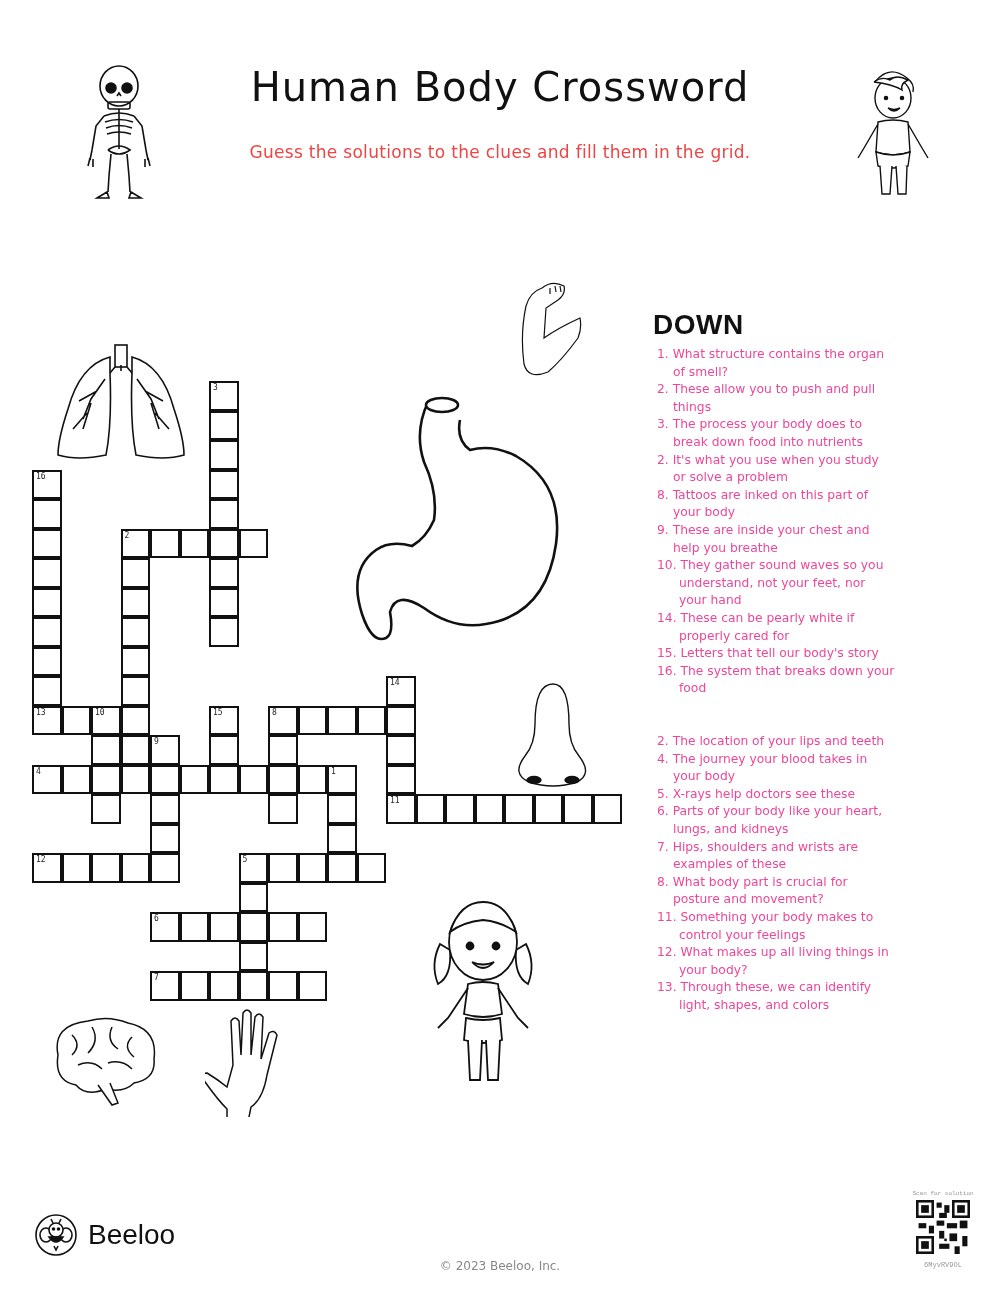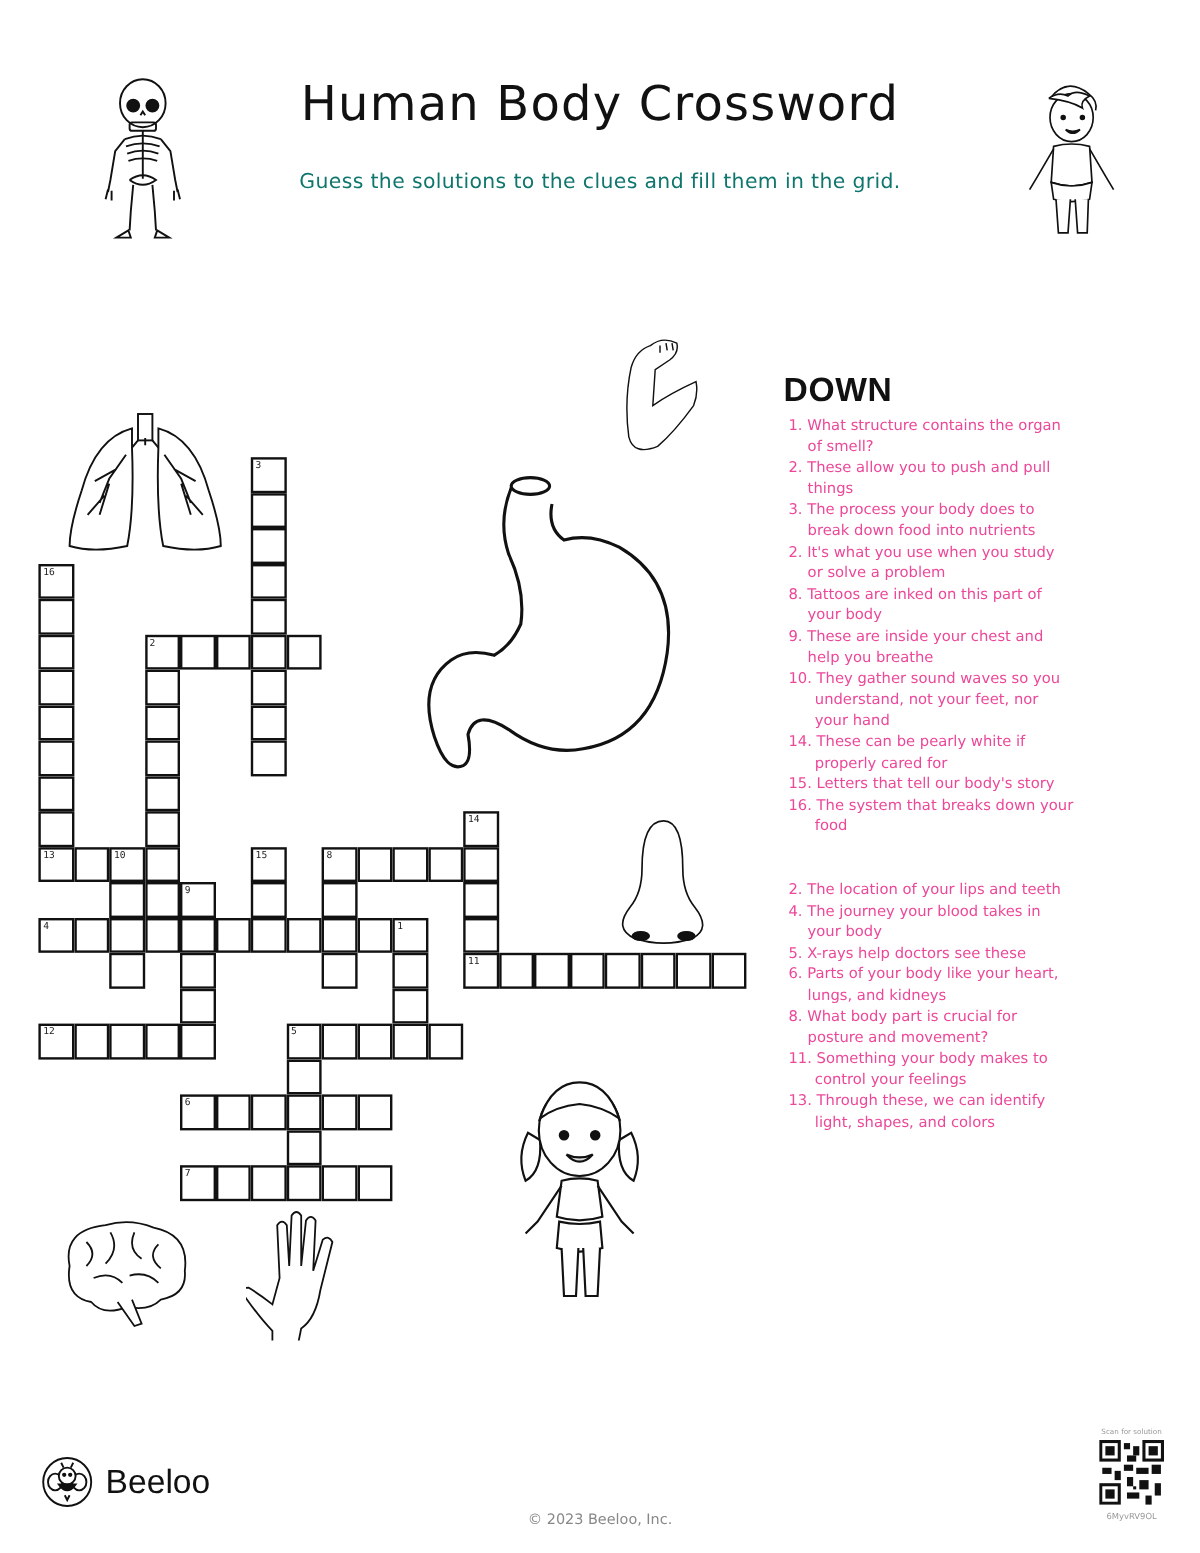--- a/index.html
+++ b/index.html
@@ -2,39 +2,39 @@
 <html><head>
 <meta charset="utf-8">
 <style>
   html, body { margin: 0; padding: 0; background: #ffffff; }
   body { width: 1000px; height: 1294px; position: relative; overflow: hidden;
          font-family: "DejaVu Sans", sans-serif; color: #111; }
   .title { position: absolute; left: 0; width: 1000px; top: 64px; text-align: center;
            font-family: "DejaVu Sans", sans-serif; font-size: 40px; font-weight: 400;
            letter-spacing: 1px; color: #111; }
   .subtitle { position: absolute; left: 0; width: 1000px; top: 142px; text-align: center;
-              font-size: 17px; color: #0f766e; letter-spacing: 0.3px; }
+              font-size: 17px; color: #ef4444; letter-spacing: 0.3px; }
   .illus { position: absolute; }
   .grid { position: absolute; left: 0; top: 0; width: 1000px; height: 1294px; }
   .cell { position: absolute; width: 29.5px; height: 29.5px; box-sizing: border-box;
           border: 2px solid #111; background: #fff; margin-left: -1px; margin-top: -1px; }
   .cell .num { position: absolute; left: 2px; top: 0px; font-family: "DejaVu Sans Mono", monospace;
                font-size: 8px; color: #222; line-height: 10px; }
   .clues { position: absolute; left: 655px; width: 240px; }
   .clue-head { font-family: "Liberation Sans", sans-serif; font-weight: 700; font-size: 28px;
                letter-spacing: 0.5px; margin: 0 0 6px -2px; line-height: 30px; }
   .clue { font-family: "DejaVu Sans", sans-serif; font-size: 12.3px; line-height: 17.6px;
           padding-left: 18px; text-indent: -16px; margin: 0; color: #ec4899; }
   .clue.wide { padding-left: 24px; text-indent: -22px; }
   .footer-logo { position: absolute; left: 34px; top: 1213px; display: flex; align-items: center; }
   .logo-word { font-family: "Liberation Sans", sans-serif; font-weight: 400; font-size: 28px;
                margin-left: 10px; color: #111; }
   .copyright { position: absolute; left: 0; width: 1000px; top: 1259px; text-align: center;
                font-size: 12px; color: #888; }
-  .qr-wrap { position: absolute; left: 912px; top: 1190px; width: 62px; text-align: center; }
+  .qr-wrap { position: absolute; left: 912px; top: 1190px; width: 62px; text-align: center; font-family: Liberation Mono, monospace; }
   .qr-label { font-size: 6px; color: #999; }
   .qr-code { font-size: 7px; color: #999; margin-top: 2px; }
 </style>
 </head>
 <body>
 
 <div class="title">Human Body Crossword</div>
 <div class="subtitle">Guess the solutions to the clues and fill them in the grid.</div>
 
 <svg class="illus" style="left:80px;top:58px" width="80" height="145" viewBox="0 0 80 145">
@@ -275,22 +275,24 @@
       <p class="clue wide">16. The system that breaks down your food</p>
     </div>
 </div>
 
 <div class="clues" style="top:733px">
   <div id="across-list">
       <p class="clue">2. The location of your lips and teeth</p>
       <p class="clue">4. The journey your blood takes in your body</p>
       <p class="clue">5. X-rays help doctors see these</p>
       <p class="clue">6. Parts of your body like your heart, lungs, and kidneys</p>
+      <p class="clue">7. Hips, shoulders and wrists are examples of these</p>
       <p class="clue">8. What body part is crucial for posture and movement?</p>
       <p class="clue wide">11. Something your body makes to control your feelings</p>
+      <p class="clue wide">12. What makes up all living things in your body?</p>
       <p class="clue wide">13. Through these, we can identify light, shapes, and colors</p>
     </div>
 </div>
 
 <div class="footer-logo">
   <svg width="44" height="44" viewBox="0 0 44 44">
     <g fill="none" stroke="#111" stroke-width="1.6">
       <circle cx="22" cy="22" r="20"></circle>
       <ellipse cx="12" cy="22" rx="6" ry="7"></ellipse>
         <ellipse cx="32" cy="22" rx="6" ry="7"></ellipse>

